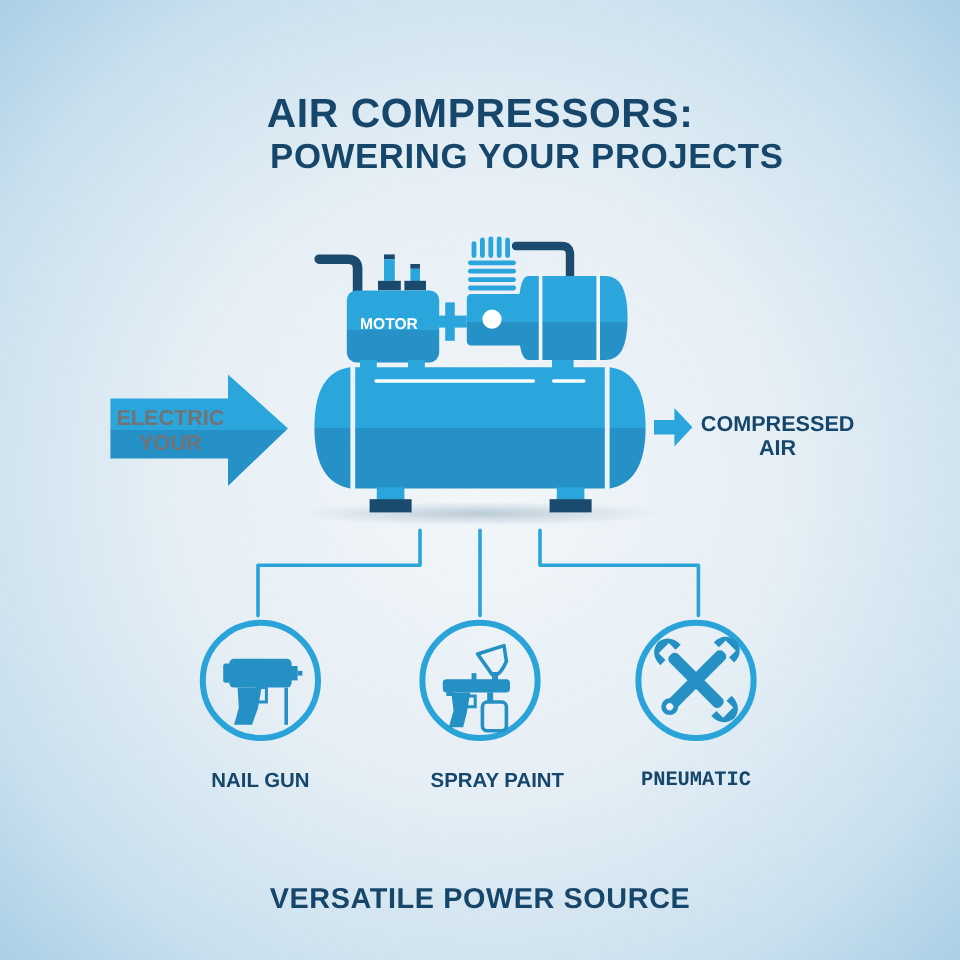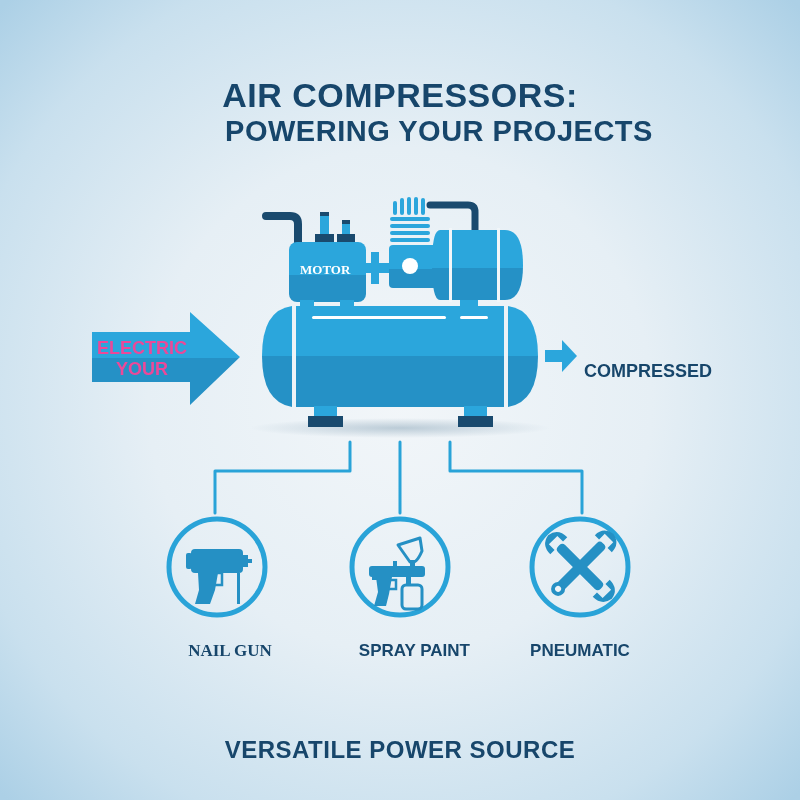--- a/index.html
+++ b/index.html
@@ -14,21 +14,21 @@
   }
   #title1 { top: 76px; font-size: 34px; }
   #title2 { top: 115px; font-size: 29px; margin-left: 39px; }
   #footer { top: 736px; font-size: 24px; }
   svg#diagram { position: absolute; left: 0; top: 0; }
   .label {
     position: absolute; text-align: center; color: #17466b;
     font-weight: bold; font-size: 17px; line-height: 20px;
   }
   .arrow-label {
-    position: absolute; color: #ec4899; font-weight: bold; font-size: 18px;
+    position: absolute; color: #737373; font-weight: bold; font-size: 18px;
     line-height: 21px; text-align: center;
   }
   .motor-label {
     position: absolute; color: #ffffff; font-weight: bold; font-size: 13px;
   }
 </style>
 </head>
 <body>
 
 <div id="title1" class="title">AIR COMPRESSORS:</div>
@@ -168,34 +168,35 @@
       <circle cx="580" cy="598" r="3" fill="#eef4f8"></circle>
     </g>
     <g transform="rotate(-45 580 567)">
       <rect x="575" y="537" width="10" height="60" rx="4" fill="#2590c4"></rect>
       <path d="M568,537 Q568,524 580,522 Q592,524 592,537 L586,537 L586,529 L574,529 L574,537 Z" fill="#2590c4"></path>
       <path d="M568,597 Q568,610 580,612 Q592,610 592,597 L586,597 L586,605 L574,605 L574,597 Z" fill="#2590c4"></path>
     </g>
   </g>
 </svg>
 
-<div class="motor-label" style="left:300px; top:262px;font-family:Liberation Serif, serif;">MOTOR</div>
+<div class="motor-label" style="left:300px; top:262px;">MOTOR</div>
 
 <div class="arrow-label" style="left:92px; top:338px; width:100px;">
   <div>ELECTRIC</div>
   <div>YOUR</div>
 </div>
 
-<div class="label" style="left:583px; top:361px; width:130px; font-size:18px;">
+<div class="label" style="left:583px; top:343px; width:130px; font-size:18px;">
   <div>COMPRESSED</div>
-</div>
-
-<div class="label" style="left:160px; top:641px; width:140px;font-family:Liberation Serif, serif;">
+  <div>AIR</div>
+</div>
+
+<div class="label" style="left:147px; top:641px; width:140px;">
   <div>NAIL GUN</div>
 </div>
 <div class="label" style="left:330px; top:641px; width:140px;text-align:right;">
   <div>SPRAY PAINT</div>
 </div>
-<div class="label" style="left:510px; top:641px; width:140px;">
+<div class="label" style="left:510px; top:641px; width:140px;font-family:Liberation Mono, monospace;">
   <div>PNEUMATIC</div>
 </div>
 
 <div id="footer" class="title">VERSATILE POWER SOURCE</div>
 
 </body></html>

